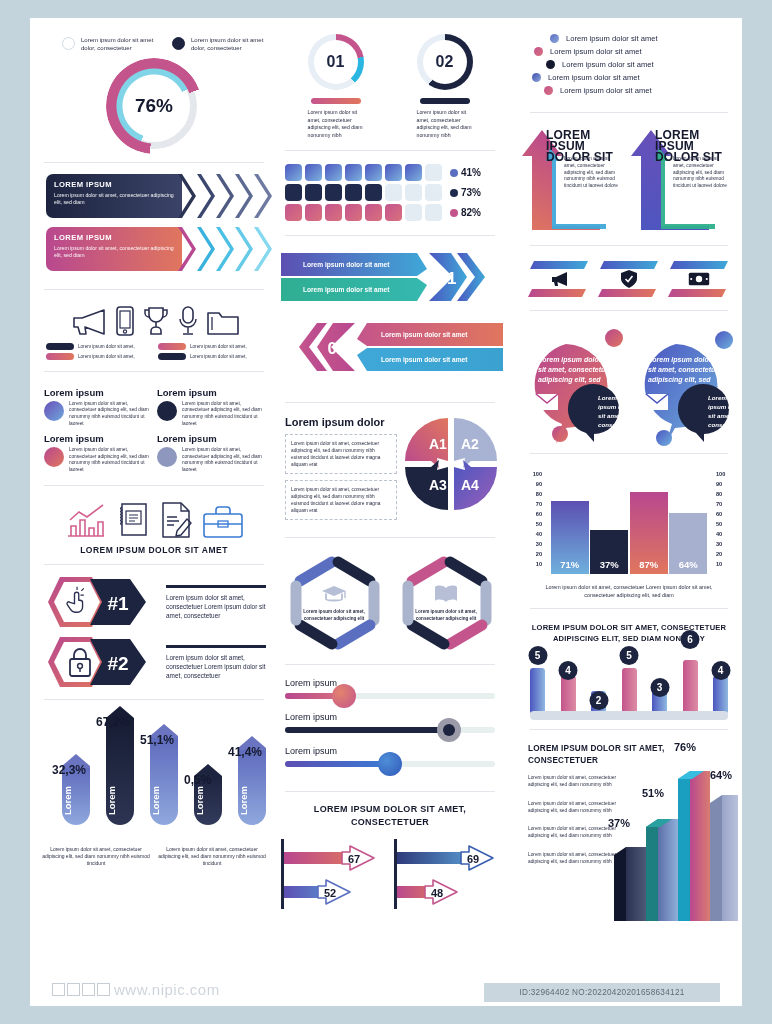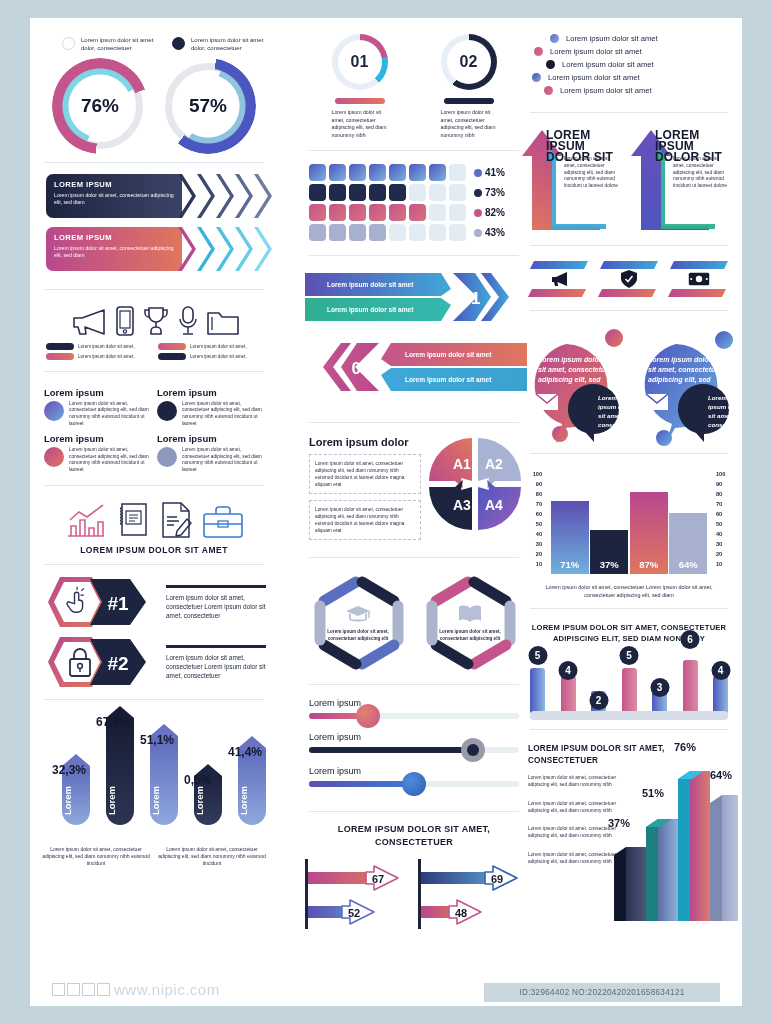--- a/index.html
+++ b/index.html
@@ -6,21 +6,21 @@
   body {
     width: 772px; height: 1024px;
     background: #c3d4dc;
     font-family: "Liberation Sans", sans-serif;
     overflow: hidden;
   }
   .page { position: absolute; left: 8px; top: 8px; width: 756px; height: 1008px; background: #c3d4dc; }
   .canvas { position: absolute; left: 22px; top: 10px; width: 712px; height: 988px; background: #ffffff; }
   .col { position: absolute; top: 0; height: 988px; }
   .c1 { left: 0; width: 248px; }
-  .c2 { left: 265px; width: 238px; }
+  .c2 { left: 241px; width: 238px; }
   .c3 { left: 486px; width: 226px; }
   .hr { height: 1px; background: #e2e6ea; margin: 7px 14px; }
 
   
   .radio-row { display: flex; gap: 14px; padding: 18px 0 0 32px; }
   .radio-item { display: flex; gap: 6px; width: 96px; }
   .rdo { width: 13px; height: 13px; border-radius: 50%; border: 1.5px solid #d3d9e2; flex: 0 0 auto; margin-top: 1px; }
   .rdo.on { background: #1d2440; border-color: #1d2440; }
   .rdo-txt { font-size: 6px; line-height: 8.4px; color: #2b2f46; }
   .donut-row { display: flex; gap: 22px; justify-content: center; padding: 10px 0 6px; }
@@ -179,26 +179,20 @@
         <div class="rdo-txt">Lorem ipsum dolor sit amet dolor, consectetuer</div>
       </div>
     </div>
 
     <div class="donut-row">
       <div class="donut">
         <div class="ring" style="border:7px solid #e4e8ec;"></div>
         <div class="ring" style="background:conic-gradient(from 200deg,#7fd4e8 0 62%,transparent 62% 100%);-webkit-mask:radial-gradient(circle,transparent 31px,#000 32px);mask:radial-gradient(circle,transparent 31px,#000 32px);"></div>
         <div class="ring" style="inset:-5px;background:conic-gradient(from 185deg,#c4558c 0 68%,transparent 68% 100%);-webkit-mask:radial-gradient(circle,transparent 37px,#000 38px);mask:radial-gradient(circle,transparent 37px,#000 38px);"></div>
         <div class="num">76%</div>
-      </div>
-      <div class="donut">
-        <div class="ring" style="border:7px solid #e4e8ec;"></div>
-        <div class="ring" style="background:conic-gradient(from 20deg,#8fc3e0 0 53%,transparent 53% 100%);-webkit-mask:radial-gradient(circle,transparent 31px,#000 32px);mask:radial-gradient(circle,transparent 31px,#000 32px);"></div>
-        <div class="ring" style="inset:-5px;background:conic-gradient(from 10deg,#4b56c0 0 58%,transparent 58% 100%);-webkit-mask:radial-gradient(circle,transparent 37px,#000 38px);mask:radial-gradient(circle,transparent 37px,#000 38px);"></div>
-        <div class="num">57%</div>
       </div>
     </div>
 
     <div class="hr"></div>
 
     <div class="chev-block">
       <div class="chev-row">
         <div class="chev-body" style="background:linear-gradient(90deg,#1d2440,#3b4468);">
           <h4>LOREM IPSUM</h4>
           <p>Lorem ipsum dolor sit amet, consectetuer adipiscing elit, sed diam</p>
@@ -513,34 +507,20 @@
             <div class="sq" style="background:linear-gradient(135deg,#c4558c,#d9707e);"></div>
             <div class="sq" style="background:linear-gradient(135deg,#c4558c,#d9707e);"></div>
             <div class="sq" style="background:linear-gradient(135deg,#c4558c,#d9707e);"></div>
             <div class="sq" style="background:linear-gradient(135deg,#c4558c,#d9707e);"></div>
             <div class="sq" style="background:linear-gradient(135deg,#c4558c,#d9707e);"></div>
             <div class="sq" style="background:#e3ecf2;"></div>
             <div class="sq" style="background:#e3ecf2;"></div>
         <div class="sqpct">
               <div class="sqdot" style="background:#c4558c;"></div>
               <b>82%</b>
-            </div>
-      </div>
-      <div class="sqrow">
-        <div class="sq" style="background:#a8b0d0;"></div>
-            <div class="sq" style="background:#a8b0d0;"></div>
-            <div class="sq" style="background:#a8b0d0;"></div>
-            <div class="sq" style="background:#a8b0d0;"></div>
-            <div class="sq" style="background:#e3ecf2;"></div>
-            <div class="sq" style="background:#e3ecf2;"></div>
-            <div class="sq" style="background:#e3ecf2;"></div>
-            <div class="sq" style="background:#e3ecf2;"></div>
-        <div class="sqpct">
-              <div class="sqdot" style="background:#a8b0d0;"></div>
-              <b>43%</b>
             </div>
       </div>
     </div>
 
     <div class="hr"></div>
 
     <div class="ribbon">
       <div class="rb">
         <svg width="222" height="58" viewBox="0 0 222 58">
           <defs>

